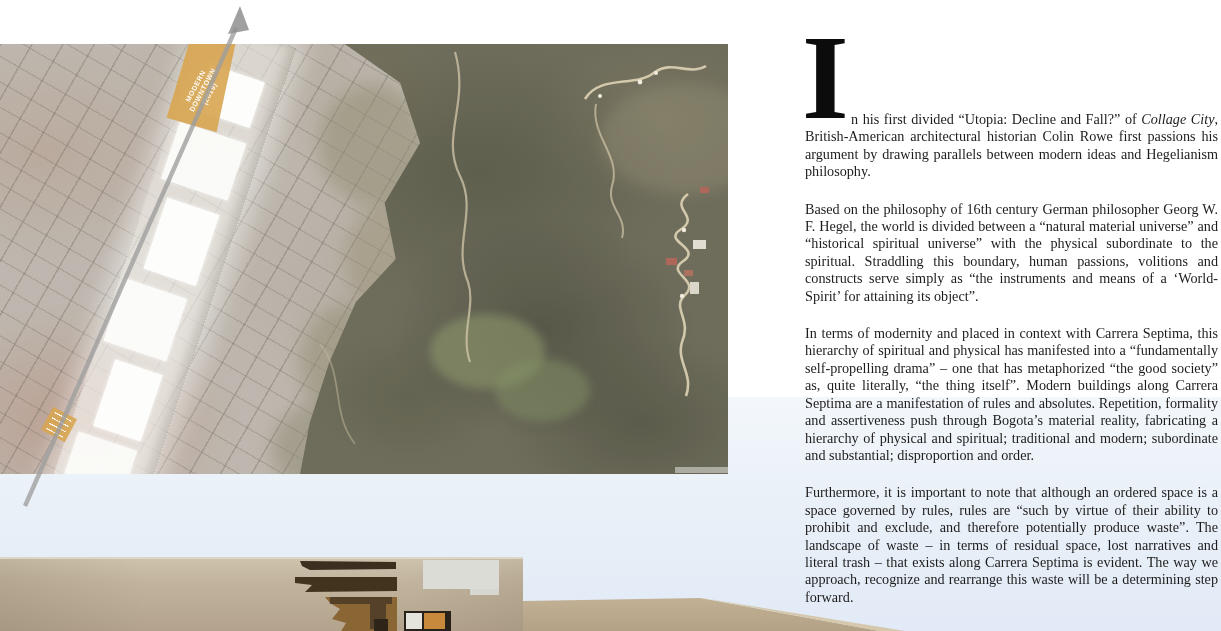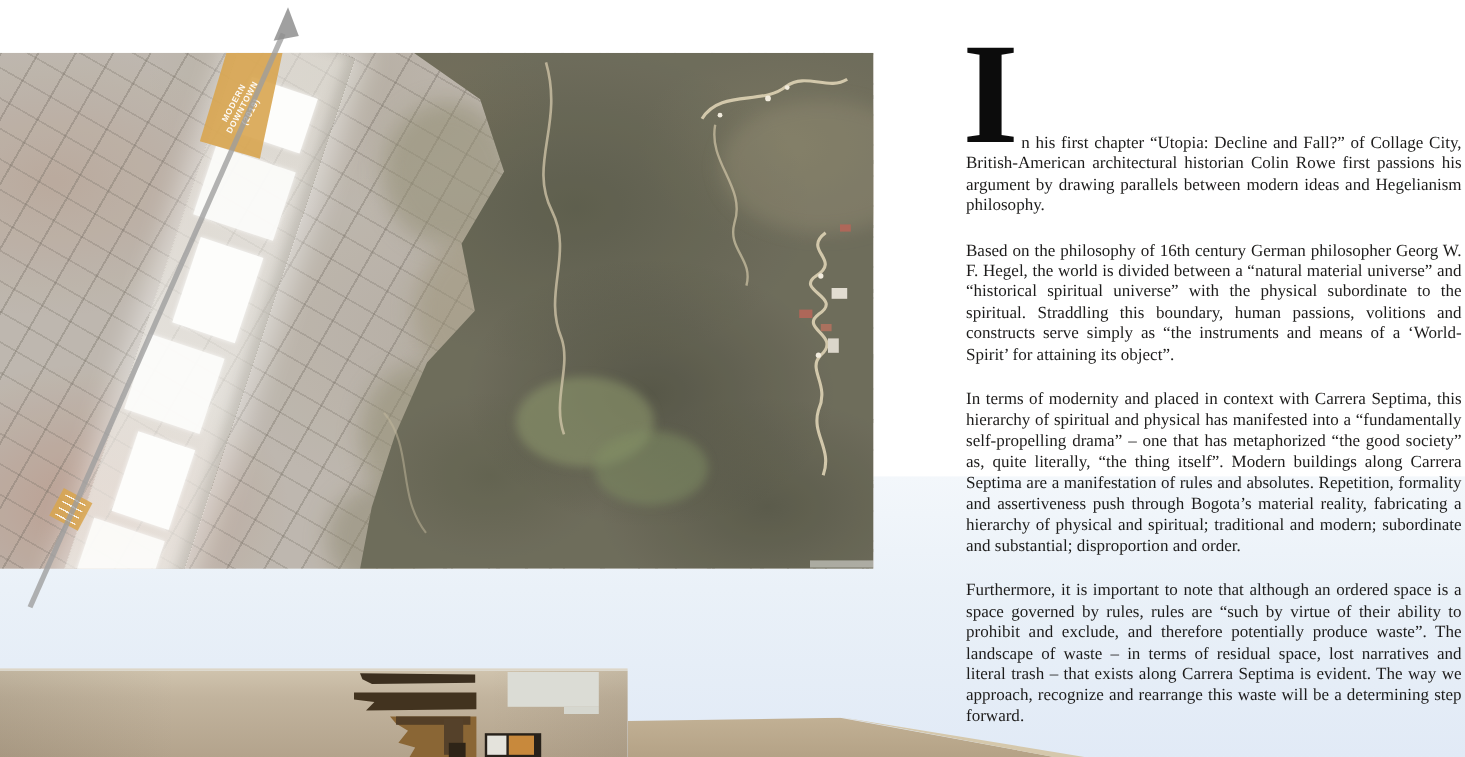--- a/index.html
+++ b/index.html
@@ -93,21 +93,21 @@
 
   
   .article { position:absolute; left:805px; top:0; width:413px; height:631px;
     font-family:"Liberation Serif", serif; font-size:14.2px; line-height:17.4px;
     color:#1d1c1b; text-align:justify; }
   .dropcap { position:absolute; left:-3px; top:28px; font-size:120px; line-height:100px;
     font-weight:bold; color:#0c0c0c; letter-spacing:0; }
   .article p { margin:0 0 20px 0; }
   .p1 { margin-top:111px !important; text-indent:46px; }
   .p4 { margin-bottom:0 !important; }
-  .italic { }
+  .italic { font-style:italic; }
 </style>
 </head>
 <body>
 
 <div class="page">
 
   <div class="sky"></div>
 
   <div class="map">
     <div class="urban"></div>
@@ -184,19 +184,19 @@
       <rect x="423" y="1" width="76" height="29" fill="#dbdcd5"></rect>
       <rect x="470" y="30" width="29" height="6" fill="#d6d7cf"></rect>
     </svg>
   </div>
 
   <div class="frag-dark"></div>
   <div class="frag-light"></div>
 
   <div class="article">
     <div class="dropcap">I</div>
-    <p class="p1"><span>n his first chapter “Utopia: Decline and Fall?” of </span><span class="italic">Collage City</span><span>, British-American architectural historian Colin Rowe first passions his argument by drawing parallels between modern ideas and Hegelianism philosophy.</span></p>
+    <p class="p1"><span>n his first divided “Utopia: Decline and Fall?” of </span><span class="italic">Collage City</span><span>, British-American architectural historian Colin Rowe first passions his argument by drawing parallels between modern ideas and Hegelianism philosophy.</span></p>
     <p class="p2">Based on the philosophy of 16th century German philosopher Georg W. F. Hegel, the world is divided between a “natural material universe” and “historical spiritual universe” with the physical subordinate to the spiritual. Straddling this boundary, human passions, volitions and constructs serve simply as “the instruments and means of a ‘World-Spirit’ for attaining its object”.</p>
     <p class="p3">In terms of modernity and placed in context with Carrera Septima, this hierarchy of spiritual and physical has manifested into a “fundamentally self-propelling drama” – one that has metaphorized “the good society” as, quite literally, “the thing itself”. Modern buildings along Carrera Septima are a manifestation of rules and absolutes. Repetition, formality and assertiveness push through Bogota’s material reality, fabricating a hierarchy of physical and spiritual; traditional and modern; subordinate and substantial; disproportion and order.</p>
     <p class="p4">Furthermore, it is important to note that although an ordered space is a space governed by rules, rules are “such by virtue of their ability to prohibit and exclude, and therefore potentially produce waste”. The landscape of waste – in terms of residual space, lost narratives and literal trash – that exists along Carrera Septima is evident. The way we approach, recognize and rearrange this waste will be a determining step forward.</p>
   </div>
 
 </div>
 
 </body></html>

